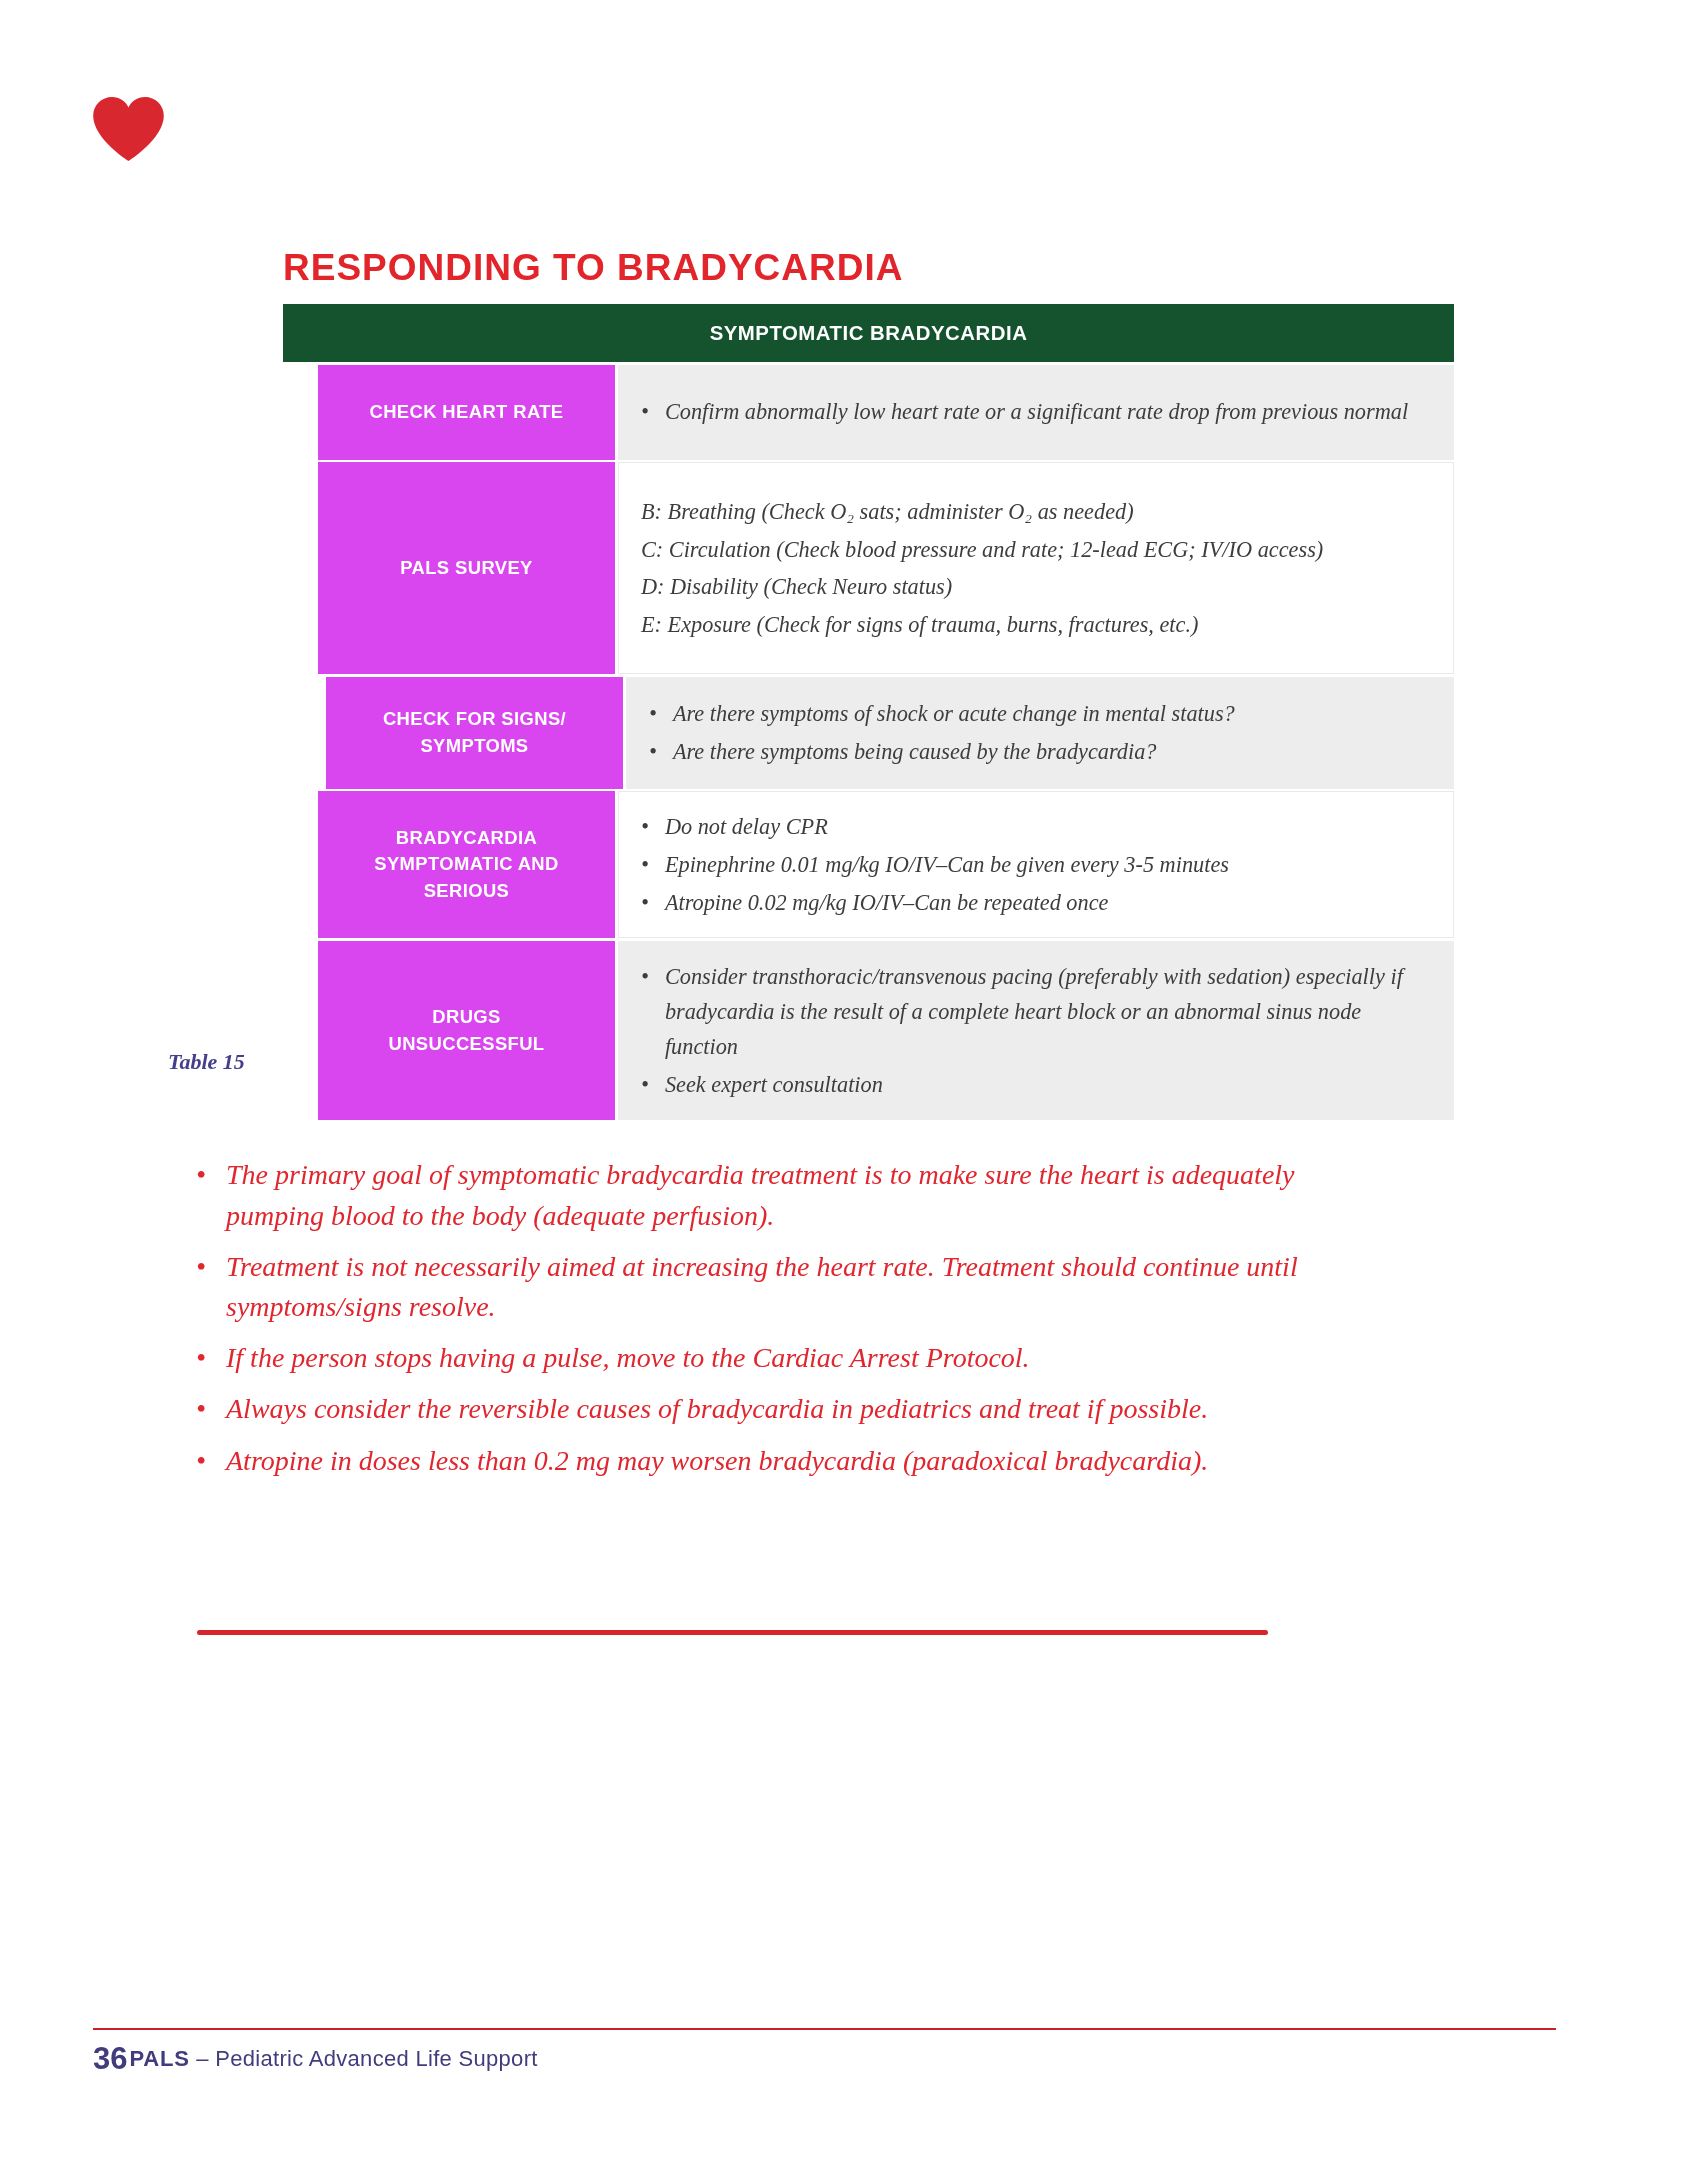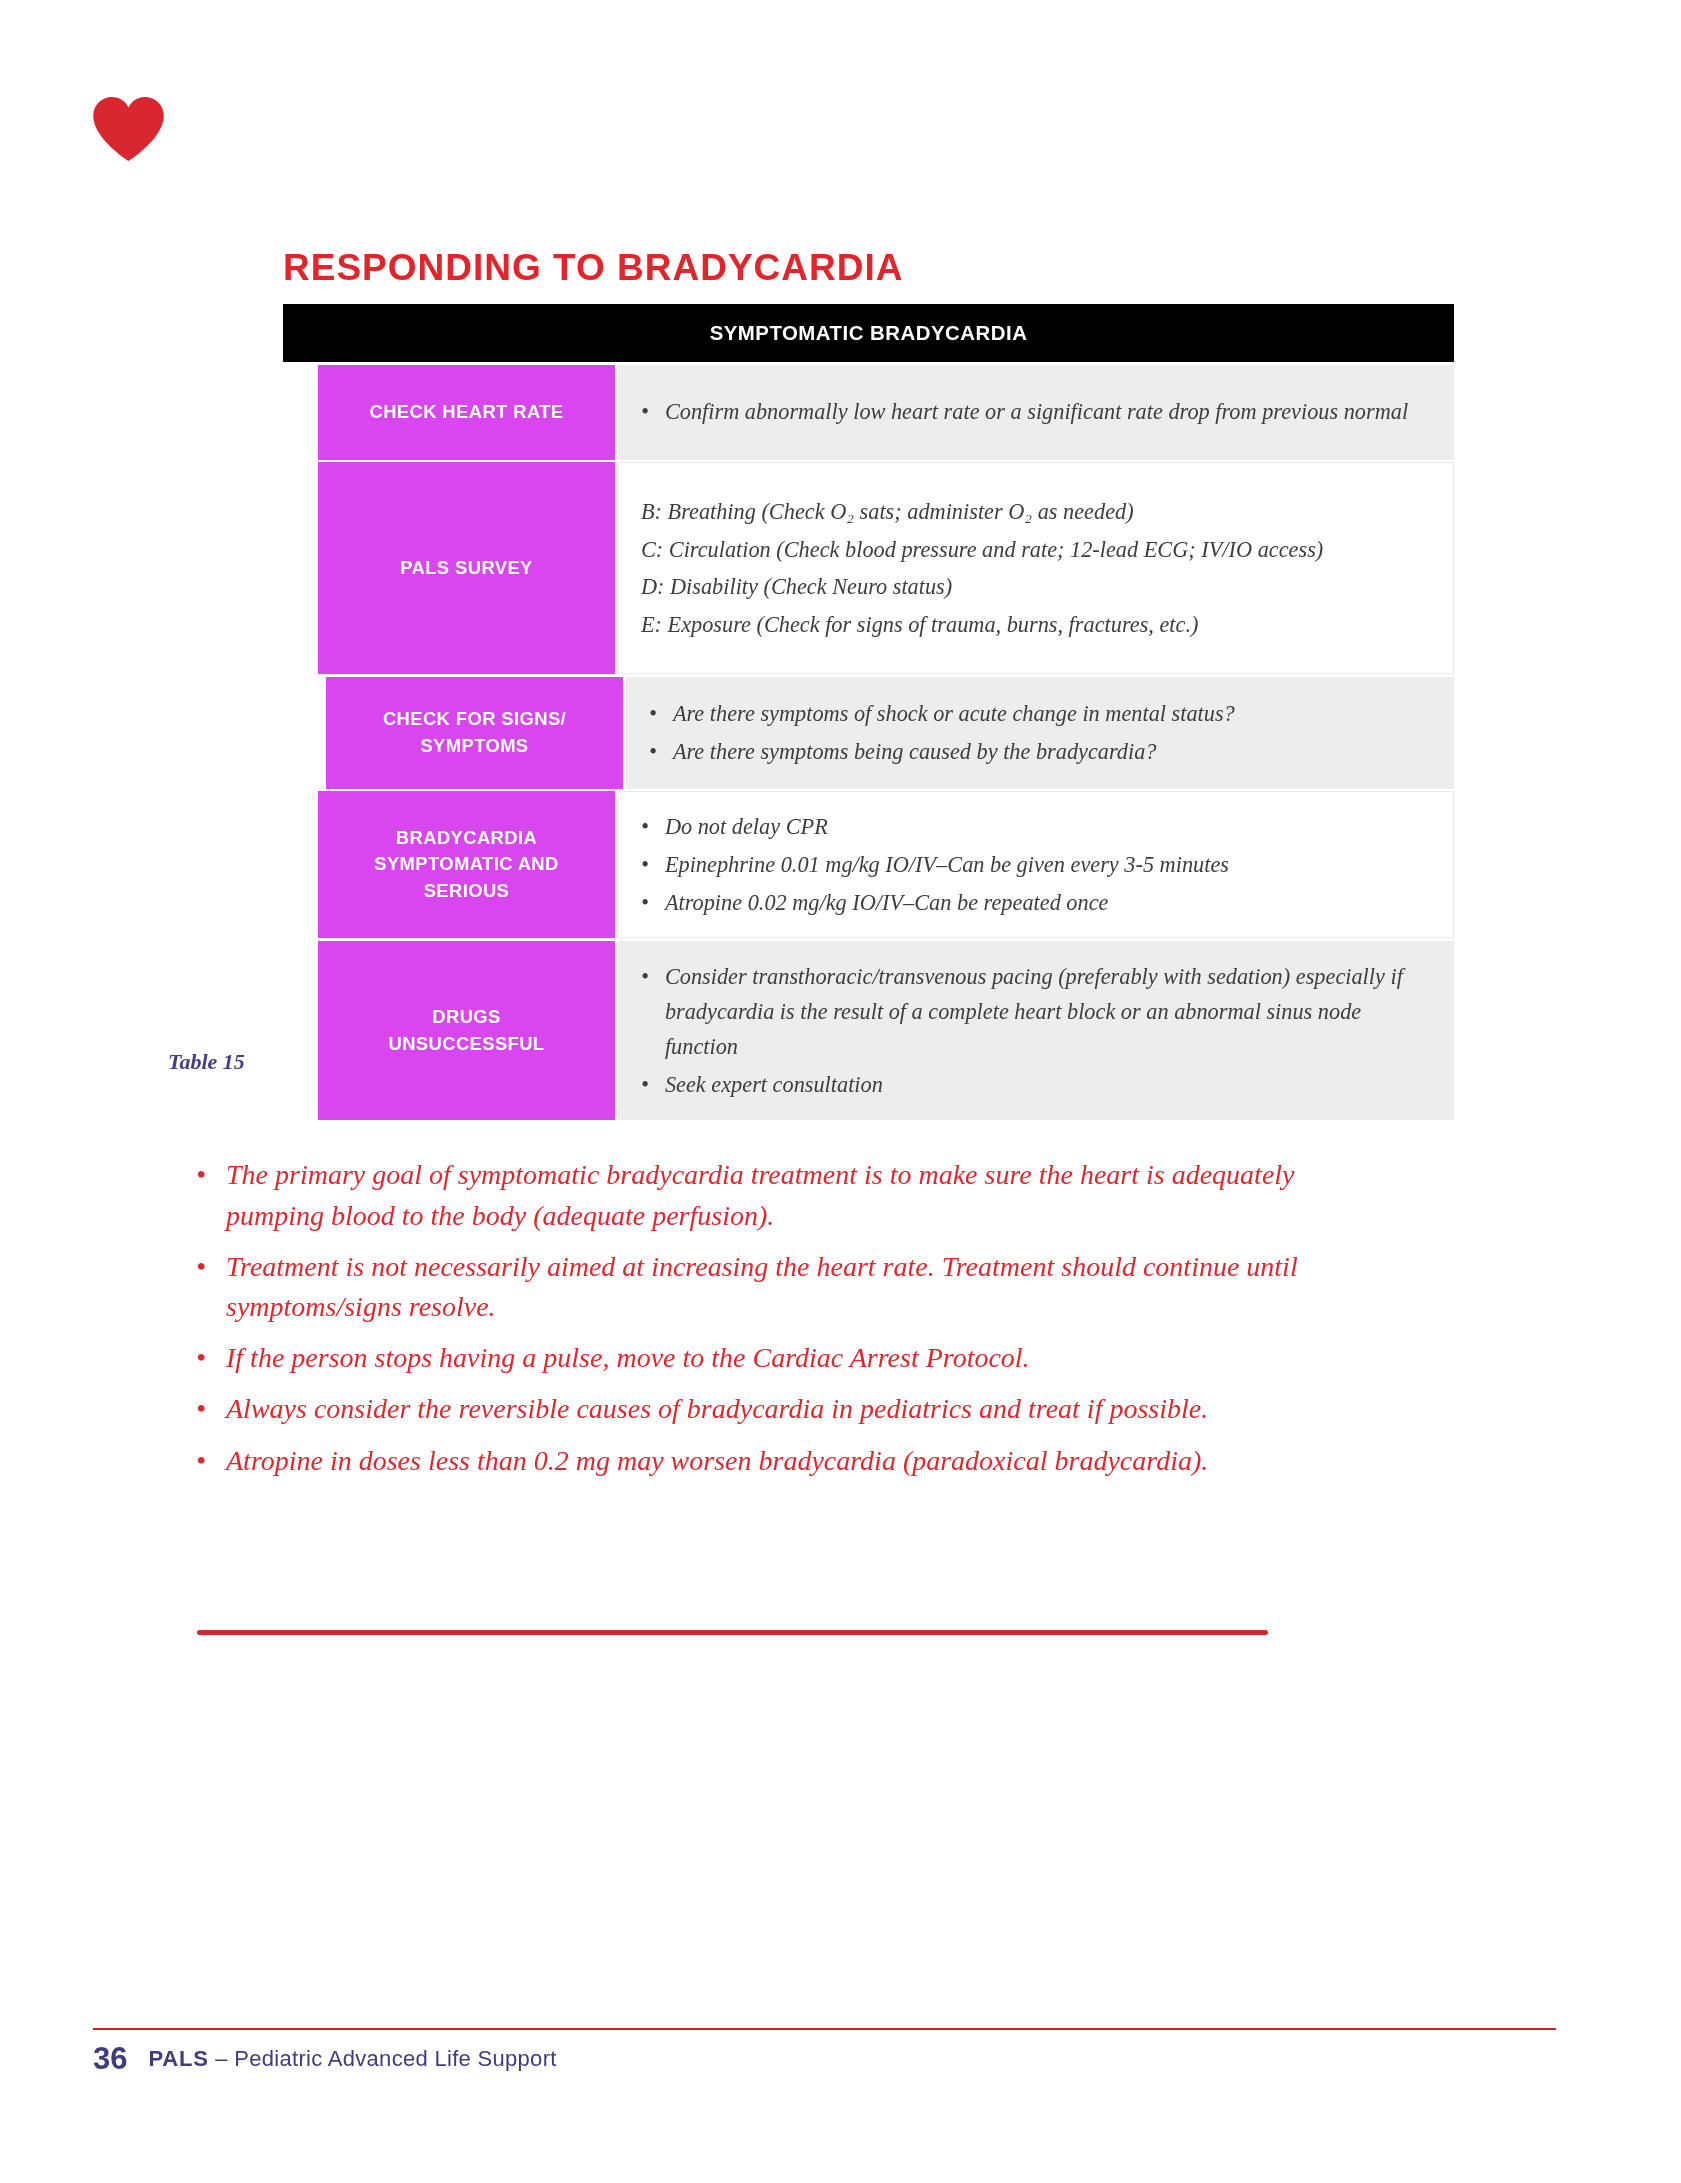--- a/index.html
+++ b/index.html
@@ -36,21 +36,21 @@
   }
 
   
   .table {
     position: absolute;
     left: 283px;
     top: 304px;
     width: 1171px;
   }
   .thead {
-    background: #000000;
+    background: #14532d;
     color: #ffffff;
     font-size: 20.4px;
     font-weight: bold;
     letter-spacing: 0.5px;
     height: 58px;
     display: flex;
     align-items: center;
     justify-content: center;
   }
   .trow {
@@ -158,21 +158,21 @@
     align-items: center;
   }
   .footer .pagenum {
     font-size: 31px;
     font-weight: bold;
   }
   .footer .brand {
     font-size: 22px;
     font-weight: bold;
     letter-spacing: 0.8px;
-    margin-left: 21px;
+    margin-left: 2px;
   }
   .footer .subtitle {
     font-size: 22px;
     font-weight: normal;
     letter-spacing: 0.3px;
     margin-left: 6.6px;
   }
 </style>
 </head>
 <body>

